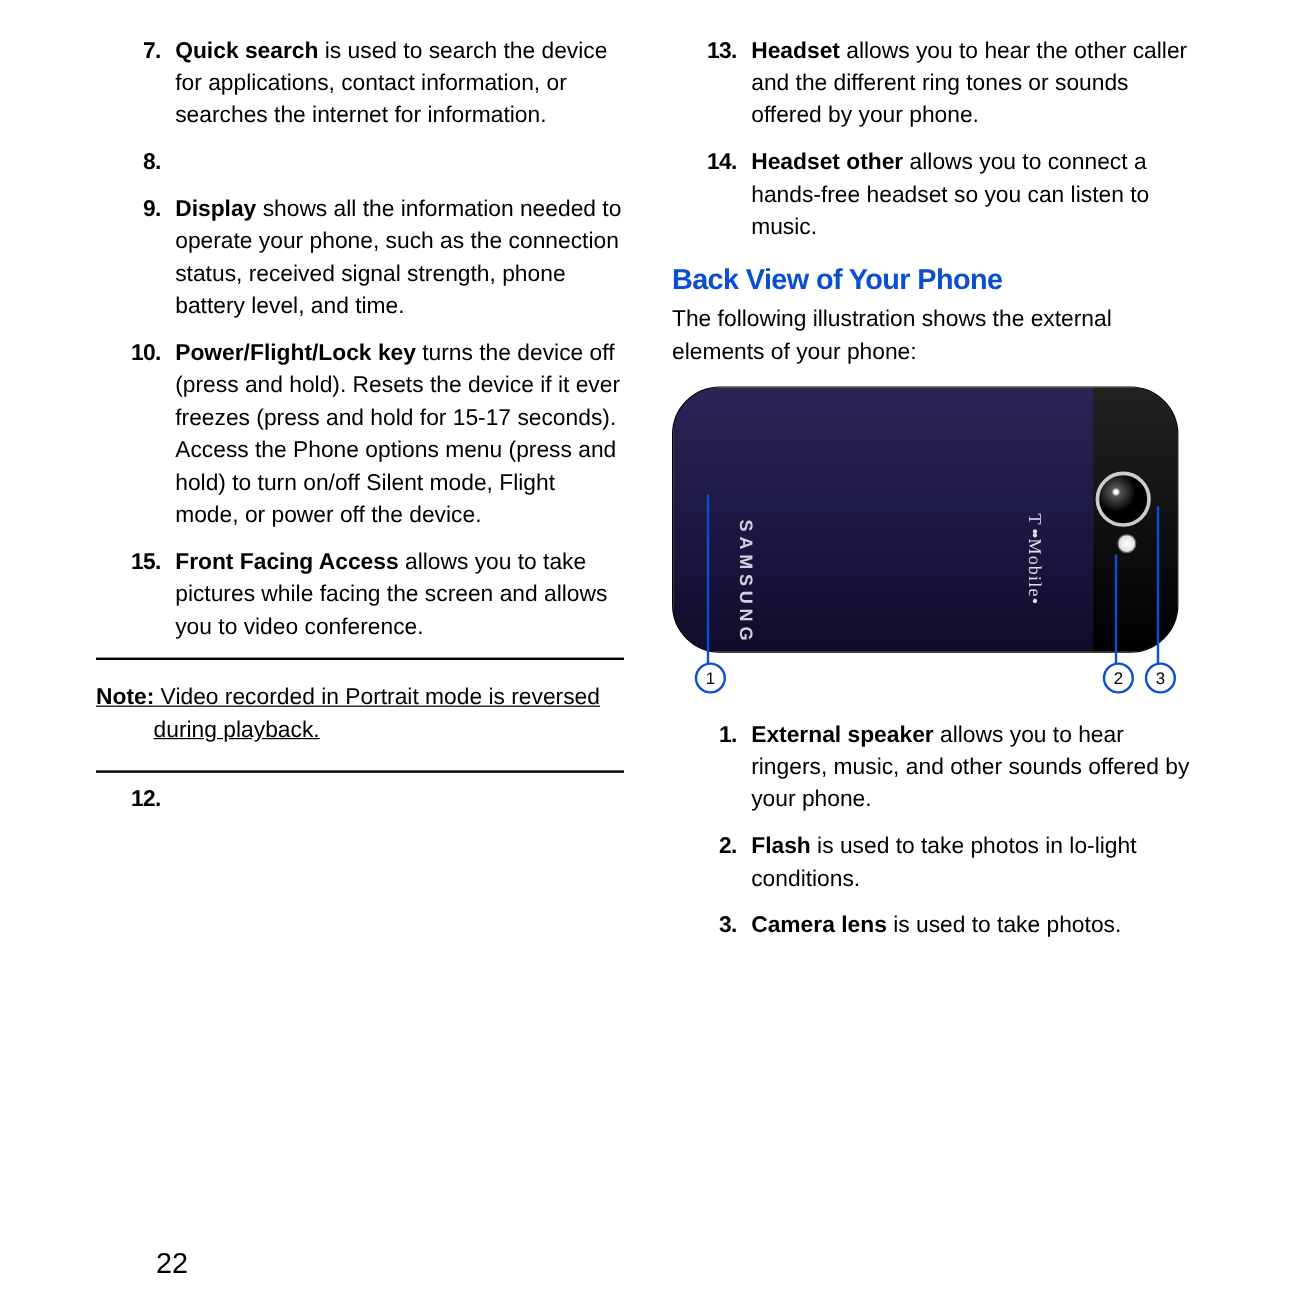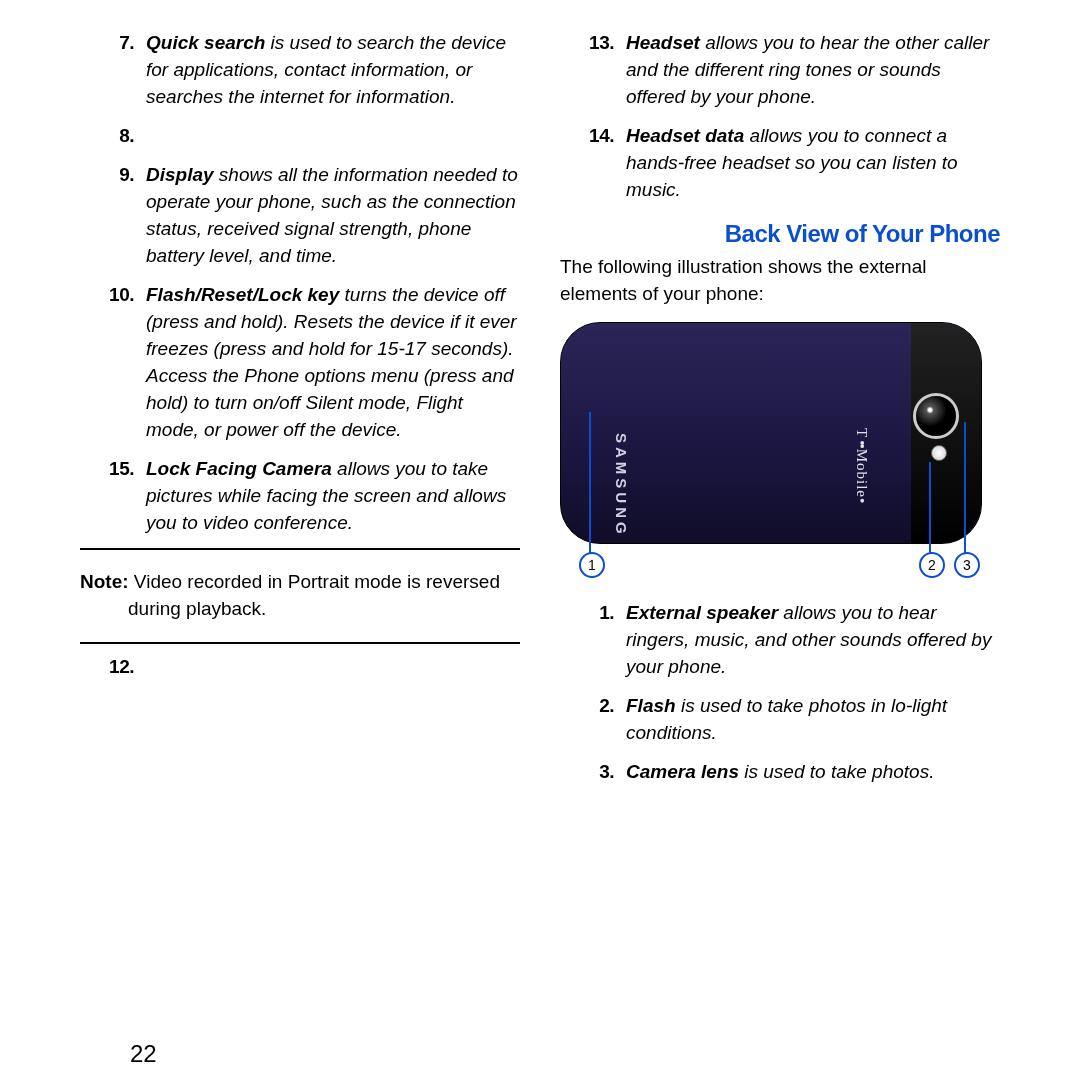--- a/index.html
+++ b/index.html
@@ -35,43 +35,42 @@
   .num {
     flex: 0 0 54px;
     text-align: right;
     padding-right: 12px;
     font-weight: bold;
     white-space: nowrap;
     letter-spacing: -0.5px;
   }
   .body {
     flex: 1;
-    font-style: italic;
   }
   .term { font-weight: bold; }
   hr.rule {
     border: none;
     border-top: 2px solid #000;
     margin: 10px 0 10px 0;
   }
   .note {
     font-size: 19px;
     line-height: 1.42;
     padding-left: 0;
     text-indent: -48px;
     margin-left: 48px;
+    text-decoration: underline;
   }
   h2.section {
     font-size: 24px;
     font-weight: 900;
     color: #0b4fd1;
     margin: 16px 0 6px 0;
     font-family: Arial, sans-serif;
     letter-spacing: -0.5px;
-    text-align: right;
   }
   .intro {
     font-size: 19px;
     line-height: 1.42;
     margin: 0 0 14px 0;
   }
   .page-number {
     position: absolute;
     left: 130px;
     top: 1040px;
@@ -178,25 +177,25 @@
       </li>
       <li>
         <span class="num">8.</span>
       </li>
       <li>
         <span class="num">9.</span>
         <span class="body"><span class="term">Display</span><span> shows all the information needed to operate your phone, such as the connection status, received signal strength, phone battery level, and time.</span></span>
       </li>
       <li>
         <span class="num">10.</span>
-        <span class="body"><span class="term">Flash/Reset/Lock key</span><span> turns the device off (press and hold). Resets the device if it ever freezes (press and hold for 15-17 seconds). Access the Phone options menu (press and hold) to turn on/off Silent mode, Flight mode, or power off the device.</span></span>
+        <span class="body"><span class="term">Power/Flight/Lock key</span><span> turns the device off (press and hold). Resets the device if it ever freezes (press and hold for 15-17 seconds). Access the Phone options menu (press and hold) to turn on/off Silent mode, Flight mode, or power off the device.</span></span>
       </li>
       <li>
         <span class="num">15.</span>
-        <span class="body"><span class="term">Lock Facing Camera</span><span> allows you to take pictures while facing the screen and allows you to video conference.</span></span>
+        <span class="body"><span class="term">Front Facing Access</span><span> allows you to take pictures while facing the screen and allows you to video conference.</span></span>
       </li>
     </ol>
 
     <hr class="rule">
     <p class="note"><span class="term">Note:</span><span> Video recorded in Portrait mode is reversed during playback.</span></p>
     <hr class="rule">
 
     <ol>
       <li>
         <span class="num">12.</span>
@@ -205,21 +204,21 @@
   </div>
 
   <div class="col">
     <ol>
       <li>
         <span class="num">13.</span>
         <span class="body"><span class="term">Headset</span><span> allows you to hear the other caller and the different ring tones or sounds offered by your phone.</span></span>
       </li>
       <li>
         <span class="num">14.</span>
-        <span class="body"><span class="term">Headset data</span><span> allows you to connect a hands-free headset so you can listen to music.</span></span>
+        <span class="body"><span class="term">Headset other</span><span> allows you to connect a hands-free headset so you can listen to music.</span></span>
       </li>
     </ol>
 
     <h2 class="section">Back View of Your Phone</h2>
     <p class="intro">The following illustration shows the external elements of your phone:</p>
 
     <div class="illus">
       <div class="phone">
         <div class="cap"></div>
         <div class="camera-ring"></div>

